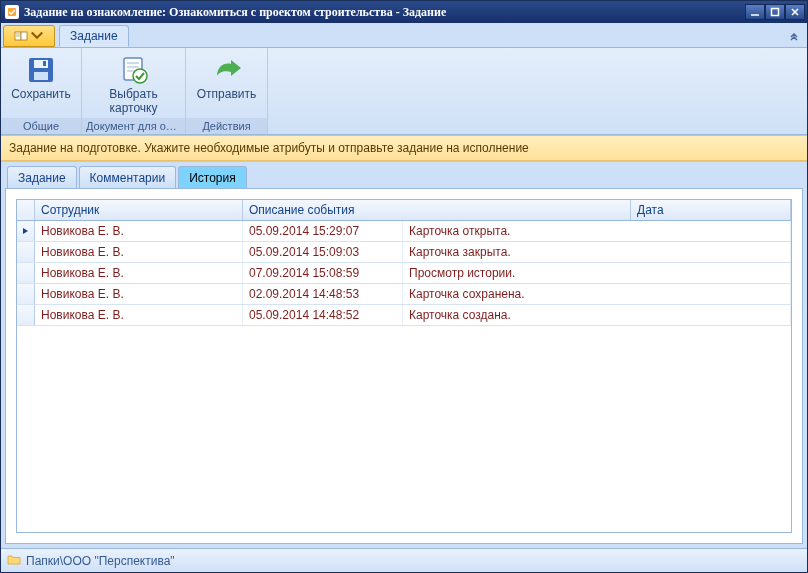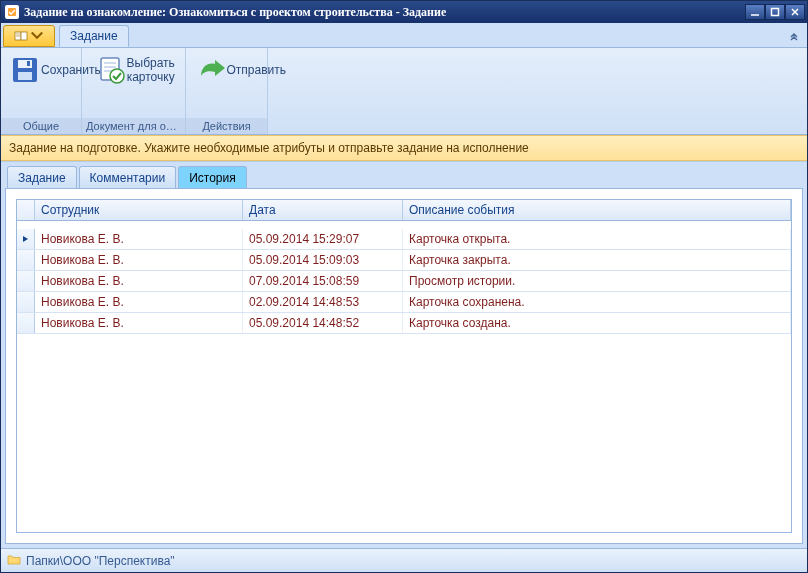--- a/index.html
+++ b/index.html
@@ -15,29 +15,29 @@
   .ribbon-tabs { height: 24px; display: flex; align-items: flex-end; background: #cde0f7; padding-left: 2px; }
   .app-btn { width: 52px; height: 22px; background: linear-gradient(#ffe08a,#ffc838); border: 1px solid #c89418; border-radius: 3px 3px 0 0; margin-right: 4px; display: flex; align-items: center; justify-content: center; gap: 2px; cursor: pointer; }
   .app-btn svg { width: 14px; height: 12px; }
   .ribbon-tab { height: 22px; padding: 0 10px; background: #d8e8fa; border: 1px solid #9ab8de; border-bottom-color: #d8e8fa; border-radius: 3px 3px 0 0; display: flex; align-items: center; color: #15428b; font-size: 12px; cursor: pointer; }
   .ribbon-collapse { margin-left: auto; width: 18px; height: 18px; display: flex; align-items: center; justify-content: center; margin-right: 4px; cursor: pointer; }
   .ribbon-collapse svg { width: 10px; height: 10px; stroke: #4a6a9a; stroke-width: 1.5; fill: none; }
   .ribbon { background: linear-gradient(#e4eefb,#cfe0f6); border-top: 1px solid #9ab8de; border-bottom: 1px solid #9ab8de; height: 88px; display: flex; }
   .ribbon-group { border-right: 1px solid #b6cdea; display: flex; flex-direction: column; }
   .ribbon-group-body { flex: 1; display: flex; align-items: flex-start; justify-content: center; padding: 4px 8px 0; }
   .ribbon-group-label { text-align: center; font-size: 11px; color: #3a5a8a; background: rgba(180,200,230,.45); padding: 2px 4px; white-space: nowrap; overflow: hidden; text-overflow: ellipsis; }
-  .ribbon-btn { display: flex; flex-direction: row; align-items: center; width: 64px; cursor: pointer; padding-top: 2px; }
+  .ribbon-btn { display: flex; flex-direction: column; align-items: center; width: 64px; cursor: pointer; padding-top: 2px; }
   .ribbon-btn .ico { width: 32px; height: 32px; display: flex; align-items: center; justify-content: center; }
   .ribbon-btn .lbl { text-align: center; color: #2a4a7a; font-size: 12px; line-height: 1.15; margin-top: 2px; }
   .infobar { background: linear-gradient(#ffeebd,#ffe199); border-top: 1px solid #e8c36b; border-bottom: 1px solid #e8c36b; padding: 5px 8px; color: #5a3a00; font-size: 12px; }
   .tabs { display: flex; padding: 4px 4px 0 6px; background: #cde0f7; border-top: 1px solid #b6cdea; }
   .tab { height: 22px; padding: 0 10px; background: linear-gradient(#e7f0fb,#cde0f7); border: 1px solid #9ab8de; border-bottom: none; border-radius: 3px 3px 0 0; margin-right: 2px; color: #15428b; display: flex; align-items: center; font-size: 12px; cursor: pointer; }
   .tab.active { background: #7dd3fc; color: #000; position: relative; z-index: 2; }
   .grid-wrap { flex: 1; margin: 0 4px 4px 4px; background: #fff; border: 1px solid #9ab8de; display: flex; flex-direction: column; overflow: hidden; }
-  .grid-inner { margin: 10px; border: 1px solid #9ab8de; flex: 1; display: flex; flex-direction: column; gap: 8px; }
+  .grid-inner { margin: 10px; border: 1px solid #9ab8de; flex: 1; display: flex; flex-direction: column; }
   .grid-header { display: flex; background: linear-gradient(#f4f8fe,#dce8f8); border-bottom: 1px solid #9ab8de; }
   .grid-header .cell { padding: 3px 6px; border-right: 1px solid #b6cdea; color: #15428b; font-size: 12px; }
   .grid-body { flex: 1; overflow: auto; }
   .grid-row { display: flex; border-bottom: 1px solid #d6e3f4; font-size: 12px; color: #7f1d1d; }
   .grid-row .cell { padding: 3px 6px; border-right: 1px solid #e6eef9; white-space: nowrap; overflow: hidden; text-overflow: ellipsis; }
   .rowhead { width: 18px; background: linear-gradient(#f4f8fe,#e4eefb); border-right: 1px solid #b6cdea; display:flex; align-items:center; justify-content:center; flex-shrink:0; }
   .col-emp  { width: 208px; }
   .col-date { width: 160px; }
   .col-desc { flex: 1; }
   .statusbar { height: 24px; background: linear-gradient(#eaf2fc,#cfe0f6); border-top: 1px solid #9ab8de; display: flex; align-items: center; padding: 0 6px; color: #355a92; font-size: 12px; gap: 5px; }
@@ -152,22 +152,22 @@
     <div class="tab">Задание</div>
     <div class="tab">Комментарии</div>
     <div class="tab active">История</div>
   </div>
 
   <div class="grid-wrap">
     <div class="grid-inner">
       <div class="grid-header">
         <div class="rowhead"></div>
         <div class="cell col-emp">Сотрудник</div>
+        <div class="cell col-desc">Описание события</div>
         <div class="cell col-date">Дата</div>
-        <div class="cell col-desc">Описание события</div>
       </div>
       <div class="grid-body" id="grid-body">
           <div class="grid-row">
             <div class="rowhead">
               <svg width="8" height="8" viewBox="0 0 8 8">
                 <path d="M1 1l5 3-5 3z" fill="#15428b"></path>
               </svg>
             </div>
             <div class="cell col-emp">Новикова Е. В.</div>
             <div class="cell col-date">05.09.2014 15:29:07</div>

